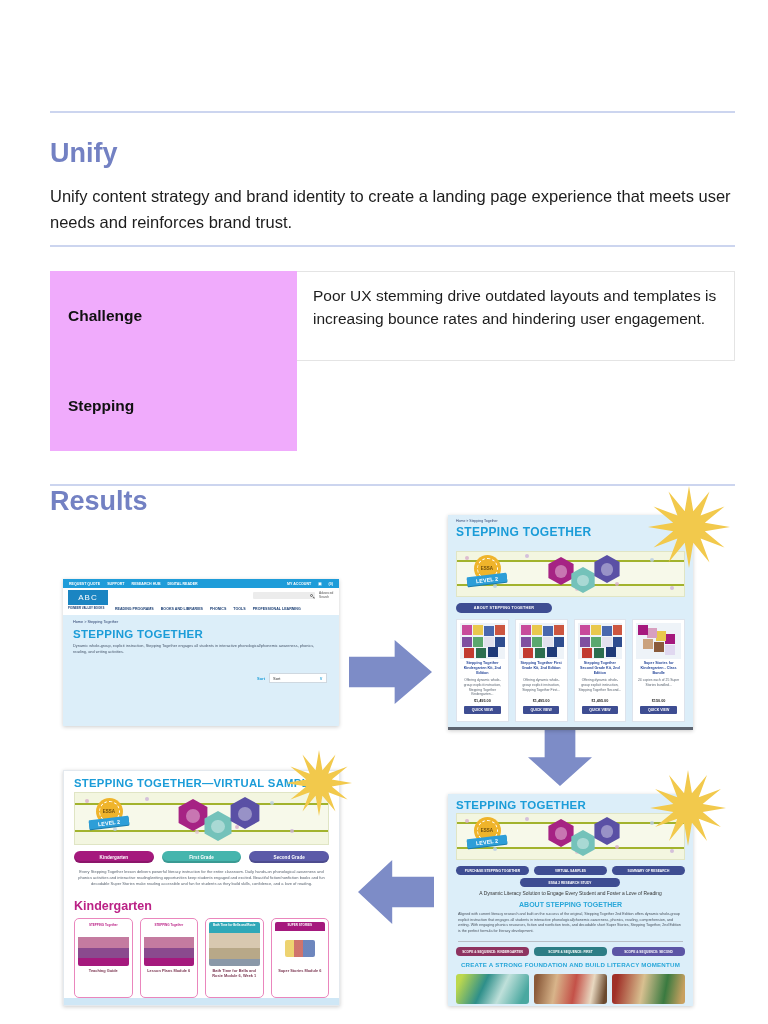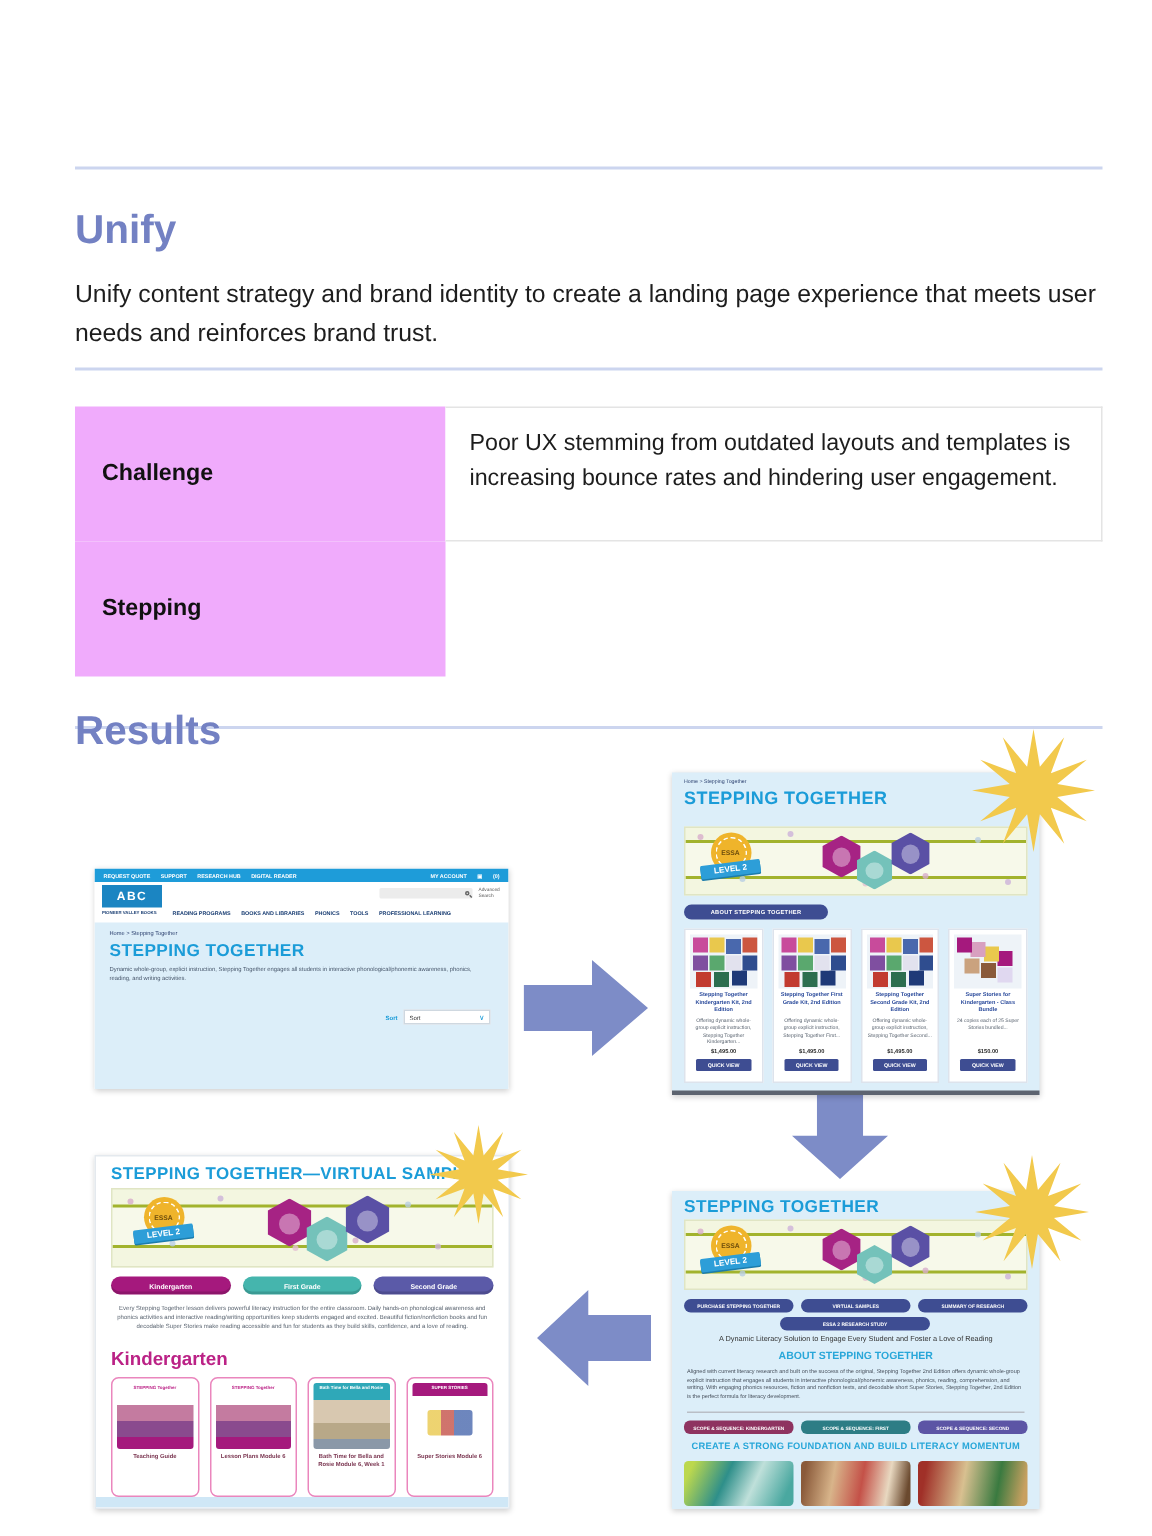--- a/index.html
+++ b/index.html
@@ -62,21 +62,21 @@
   .hex.m { background:#a62384; } .hex.t { background:#74c2ba; } .hex.p { background:#5a50a5; }
 
   
   #shot1 { left:63px; top:579px; width:276px; height:147px; background:#fff; }
   #shot1 .topbar { height:9px; background:#1e9cd9; color:#fff; display:flex;
     align-items:center; justify-content:space-between; padding:0 6px; font-size:3.6px;
     font-weight:bold; }
   #shot1 .topbar .grp { display:flex; gap:7px; }
   #shot1 .hdr { position:relative; height:27px; background:#fff; }
   #shot1 .logo-box { position:absolute; left:5px; top:2px; width:40px; height:15px;
-    background:#1b85c2; color:#fff; font-size:8px; font-weight:bold; display:flex;
+    background:#1b85c2; color:#fff; font-size:8px; font-weight:normal; display:flex;
     align-items:center; justify-content:center; letter-spacing:1px; }
   #shot1 .logo-cap { position:absolute; left:5px; top:18px; width:44px; font-size:2.9px;
     font-weight:bold; color:#1b3f74; }
   #shot1 .mainnav { position:absolute; left:52px; bottom:4px; display:flex; gap:7px;
     font-size:3.6px; font-weight:bold; color:#1b3f74; }
   #shot1 .search { position:absolute; right:24px; top:4px; width:62px; height:7px;
     background:#ececec; border-radius:1px; display:flex; align-items:center;
     justify-content:flex-end; padding-right:2px; }
   #shot1 .mag { width:3px; height:3px; border:.7px solid #666; border-radius:50%;
     position:relative; }
@@ -192,29 +192,29 @@
 
   <div class="hr" style="top:111px"></div>
 
   <h2 class="sec-h" style="top:138px">Unify</h2>
   <p class="goal-text">Unify content strategy and brand identity to create a landing page experience that meets user needs and reinforces brand trust.</p>
   <div class="hr" style="top:245px"></div>
 
   <div class="case-table">
     <div class="ct-row">
       <div class="ct-label">Challenge</div>
-      <div class="ct-value">Poor UX stemming from outdated layouts and templates is increasing bounce rates and hindering user engagement.</div>
+      <div class="ct-value">Poor UX stemming drive outdated layouts and templates is increasing bounce rates and hindering user engagement.</div>
     </div>
     <div class="ct-row">
       <div class="ct-label">Stepping</div>
     </div>
   </div>
 
   <div class="hr" style="top:484px"></div>
-  <h2 class="sec-h" style="top:472px">Results</h2>
+  <h2 class="sec-h" style="top:486px">Results</h2>
 
   <div class="arrow arrow-right"></div>
   <div class="arrow arrow-down"></div>
   <div class="arrow arrow-left"></div>
 
   <div class="starburst" id="sb1"></div>
   <div class="starburst" id="sb2"></div>
   <div class="starburst" id="sb3"></div>
 
   <div class="shot" id="shot1">

